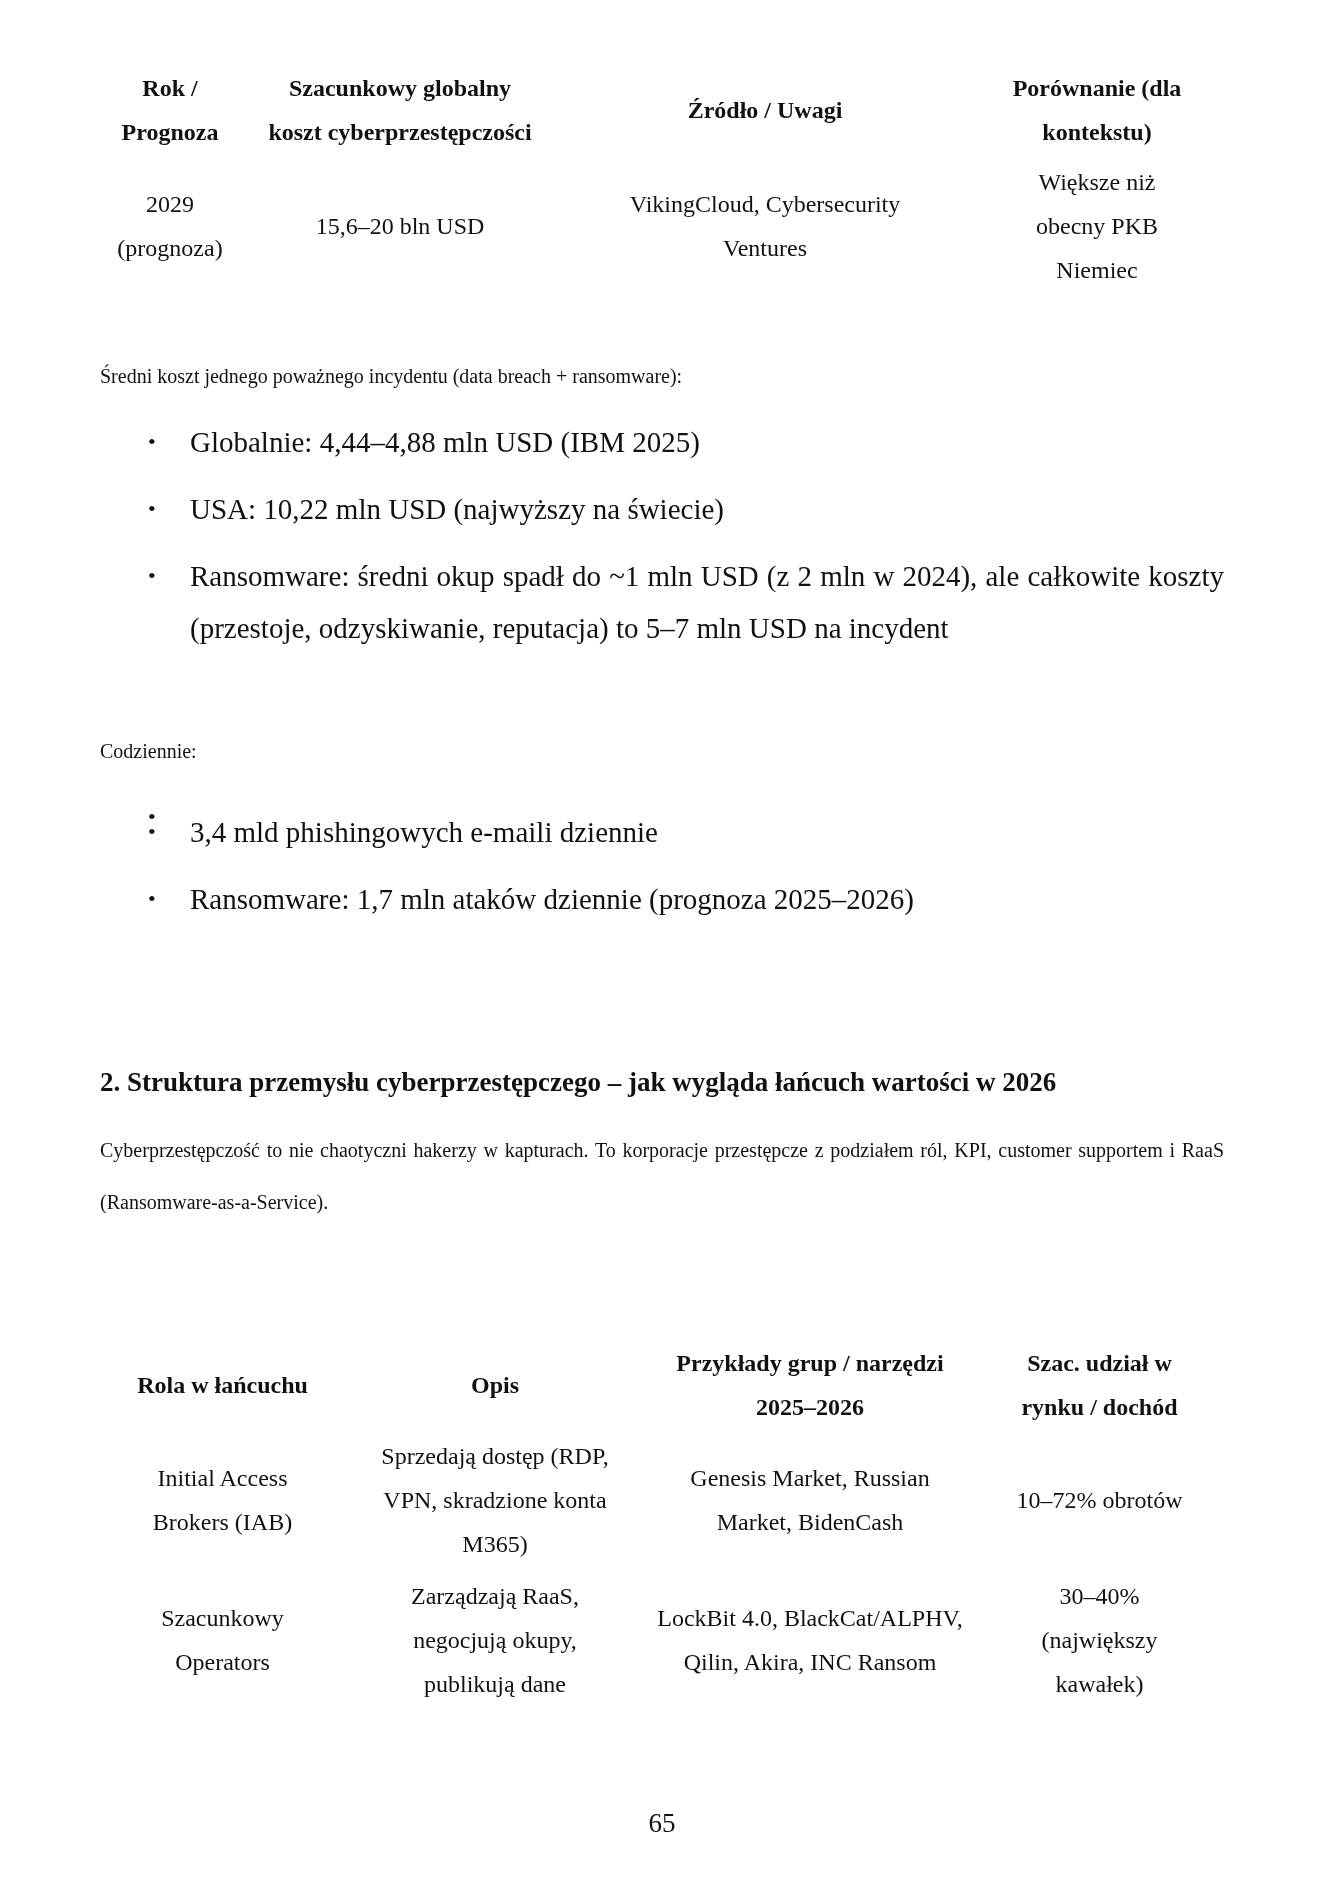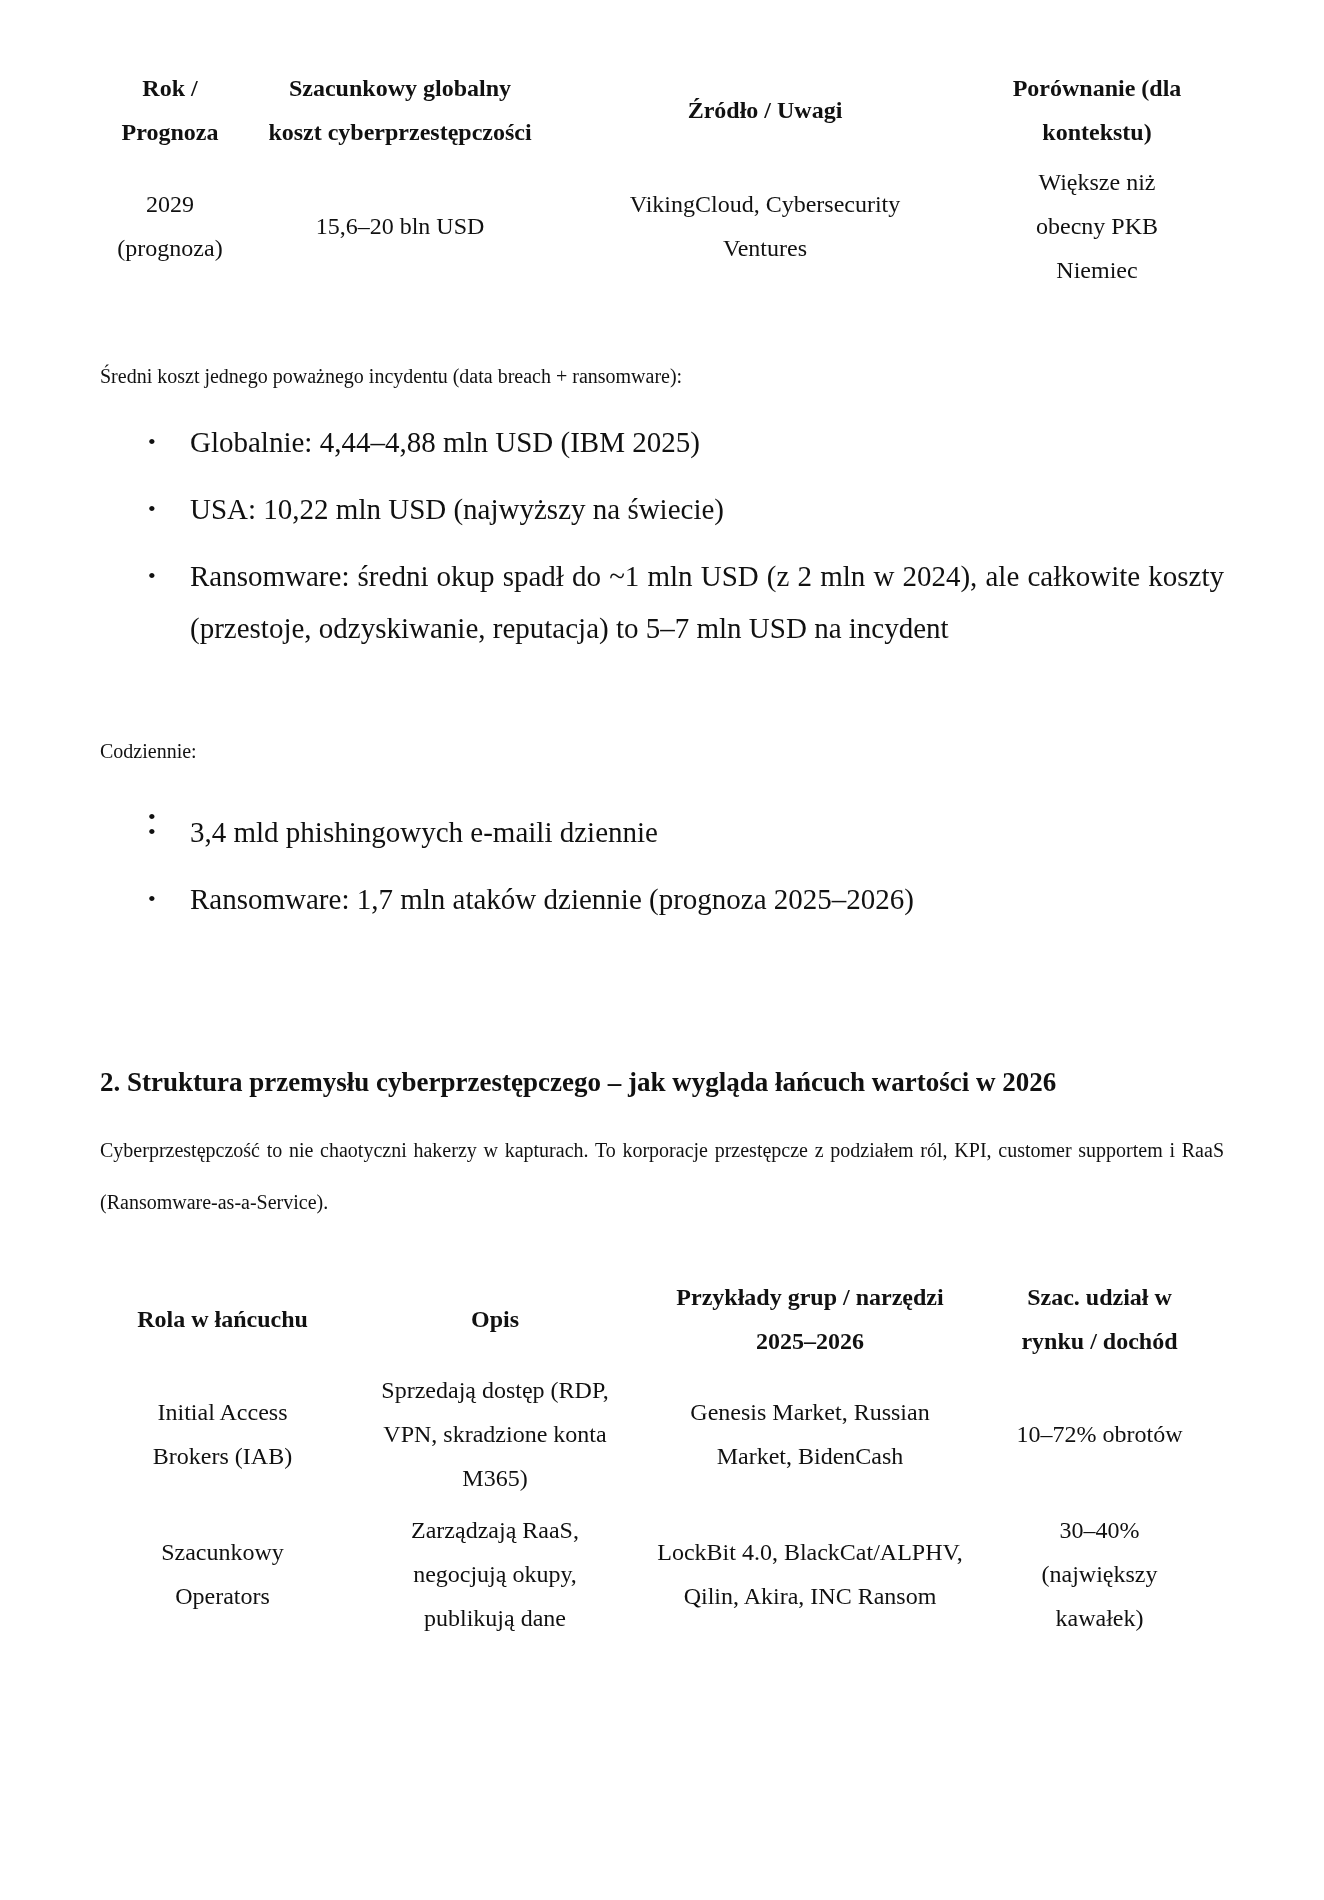--- a/index.html
+++ b/index.html
@@ -8,21 +8,21 @@
       font-family: "Liberation Serif", "DejaVu Serif", serif; color: #111111;
     }
     .page { position: absolute; left: 0; top: 0; width: 1056px; height: 1900px; }
     .tbl { position: absolute; left: 100px; width: 1124px; border-collapse: collapse; table-layout: fixed; }
     .tbl th, .tbl td { text-align: center; vertical-align: middle; padding: 0 4px; }
     .tbl th { font-weight: bold; font-size: 24px; line-height: 44px; }
     .tbl td { font-size: 24px; line-height: 44px; }
     .t1 { top: 64px; }
     .t1 .hrow th { height: 92px; }
     .t1 .drow td { height: 140px; }
-    .t2 { top: 1274px; }
+    .t2 { top: 1340px; }
     .t2 .hrow th { height: 90px; }
     .t2 .drow td { padding-top: 4px; padding-bottom: 4px; }
     .para { position: absolute; left: 100px; width: 1124px; font-size: 20px; line-height: 52px; margin: 0; }
     .justify { text-align: justify; text-align-last: left; }
     .blist { position: absolute; left: 100px; width: 1124px; margin: 0; padding: 0; list-style: none; }
     .blist li { position: relative; padding-left: 90px; font-size: 29px; line-height: 52px; margin-bottom: 15px; text-align: justify; }
     .blist .bullet { position: absolute; left: 48px; top: 0; font-size: 22px; }
     .heading { position: absolute; left: 100px; width: 1124px; font-size: 27px; font-weight: bold; line-height: 44px; margin: 0; }
     .pagenum { position: absolute; left: 0; width: 1324px; top: 1808px; text-align: center; font-size: 27px; }
   </style>
@@ -93,13 +93,14 @@
     </tr>
     <tr class="drow">
       <td><span>Szacunkowy</span><br><span>Operators</span></td>
       <td><span>Zarządzają RaaS,</span><br><span>negocjują okupy,</span><br><span>publikują dane</span></td>
       <td><span>LockBit 4.0, BlackCat/ALPHV,</span><br><span>Qilin, Akira, INC Ransom</span></td>
       <td><span>30–40%</span><br><span>(największy</span><br><span>kawałek)</span></td>
     </tr>
   </tbody>
     </table>
 
+  <div class="pagenum">65</div>
 </div>
 
 </body></html>

